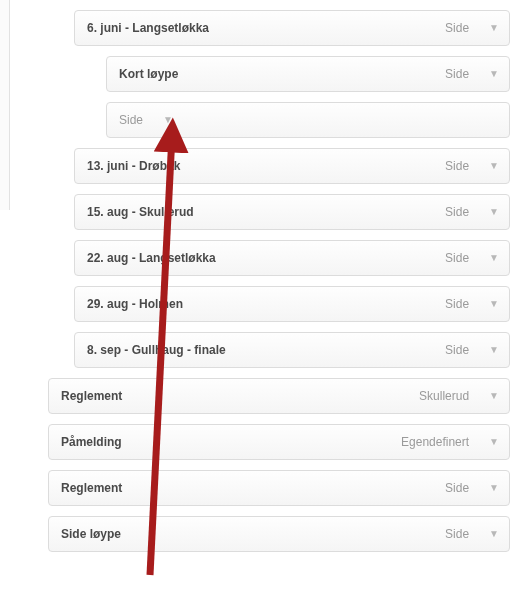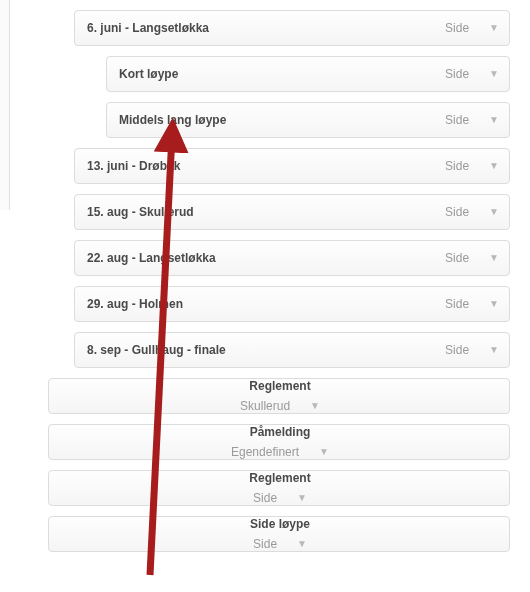--- a/index.html
+++ b/index.html
@@ -38,21 +38,21 @@
     .row .type {
       font-size: 12px;
       color: #9a9a9a;
     }
     .row .caret {
       color: #b8b8b8;
       font-size: 10px;
       line-height: 1;
       cursor: pointer;
     }
-    .indent-0 { margin-left: 48px; flex-direction: column; }
+    .indent-0 { margin-left: 48px; }
     .indent-1 { margin-left: 74px; }
     .indent-2 { margin-left: 106px; }
     .left-edge {
       position: absolute;
       left: 0;
       top: 0;
       width: 10px;
       height: 210px;
       border-right: 1px solid #e2e2e2;
       background: #fbfbfb;
@@ -81,21 +81,20 @@
 
   <div class="row indent-2">
     <span class="title">Kort løype</span>
     <span class="right">
       <span class="type">Side</span>
       <span class="caret">▼</span>
     </span>
   </div>
 
   <div class="row indent-2">
-    <span class="title">Middels lang løype</span>
     <span class="right">
       <span class="type">Side</span>
       <span class="caret">▼</span>
     </span>
   </div>
 
   <div class="row indent-1">
     <span class="title">13. juni - Drøbak</span>
     <span class="right">
       <span class="type">Side</span>

